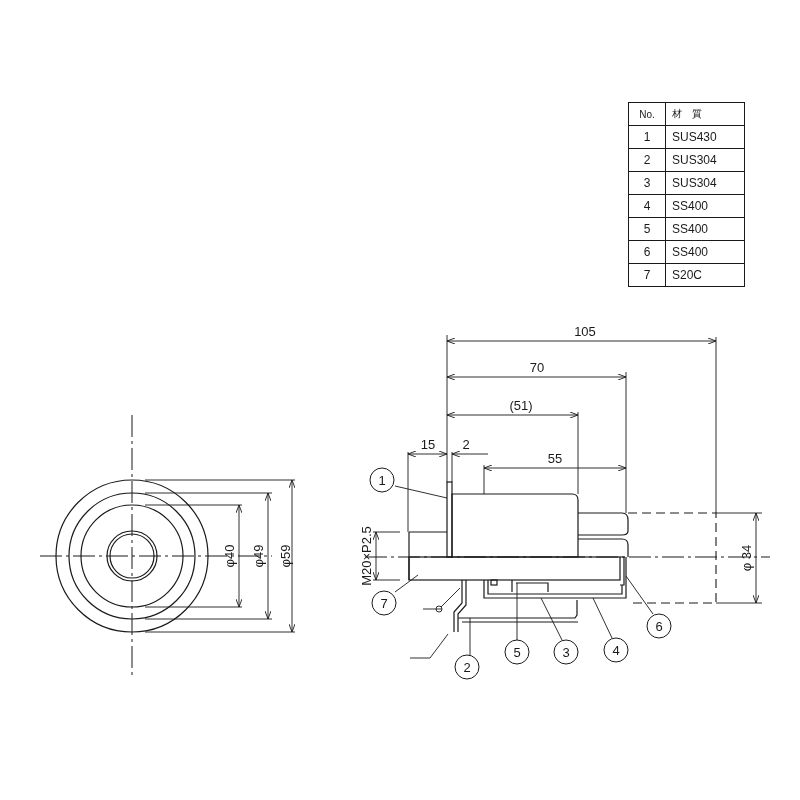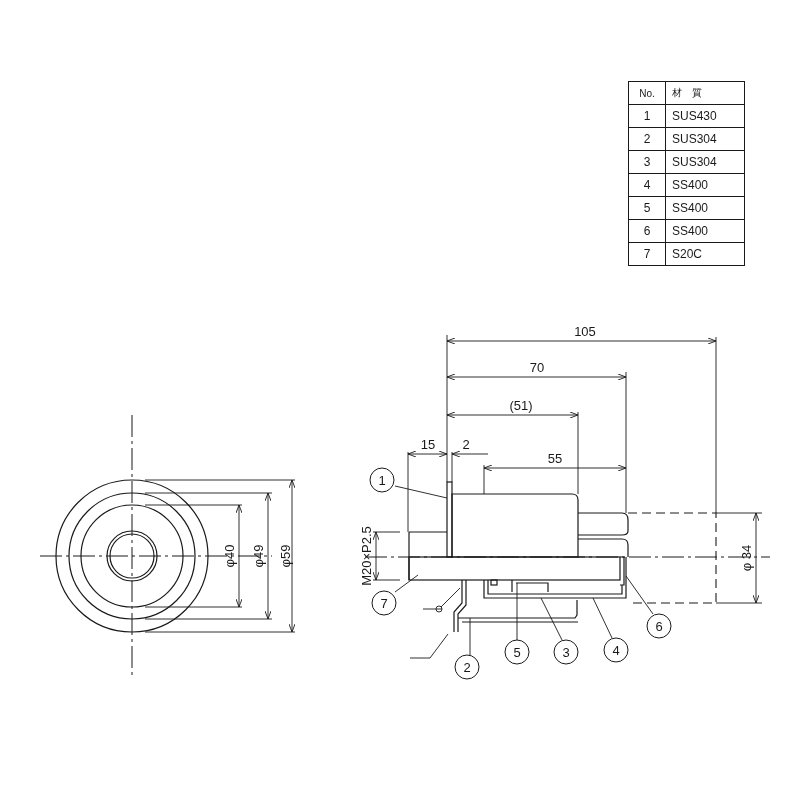--- a/index.html
+++ b/index.html
@@ -5,21 +5,21 @@
   html, body { margin: 0; padding: 0; background: #ffffff; }
   body { width: 800px; height: 800px; position: relative; overflow: hidden; font-family: "Liberation Sans", sans-serif; }
   svg { position: absolute; left: 0; top: 0; }
   .ln { stroke: #1a1a1a; stroke-width: 1.2; fill: none; }
   .thin { stroke: #1a1a1a; stroke-width: 0.9; fill: none; }
   .center { stroke: #1a1a1a; stroke-width: 1; fill: none; stroke-dasharray: 22 4 3 4; }
   .hidden { stroke: #1a1a1a; stroke-width: 1.1; fill: none; stroke-dasharray: 9 5; }
   .txt { font-family: "Liberation Sans", sans-serif; font-size: 13px; fill: #1a1a1a; }
   .bal { stroke: #1a1a1a; stroke-width: 1; fill: #fff; }
   .baltxt { font-family: "Liberation Sans", sans-serif; font-size: 13px; fill: #1a1a1a; text-anchor: middle; dominant-baseline: central; }
-  table.mat { position: absolute; left: 628px; top: 81px; border-collapse: collapse; font-family: "Liberation Sans", sans-serif; font-size: 12px; color: #1a1a1a; }
+  table.mat { position: absolute; left: 628px; top: 102px; border-collapse: collapse; font-family: "Liberation Sans", sans-serif; font-size: 12px; color: #1a1a1a; }
   table.mat td, table.mat th { border: 1px solid #1a1a1a; height: 22px; padding: 0 0 0 6px; text-align: left; font-weight: normal; }
   table.mat th { font-size: 10px; height: 22px; }
   table.mat .c1 { width: 36px; text-align: center; padding: 0; }
   table.mat .c2 { width: 72px; margin-left: 44px; }
 </style>
 </head>
 <body>
 
 <svg width="800" height="800" viewBox="0 0 800 800" xmlns="http://www.w3.org/2000/svg">
   <defs>

